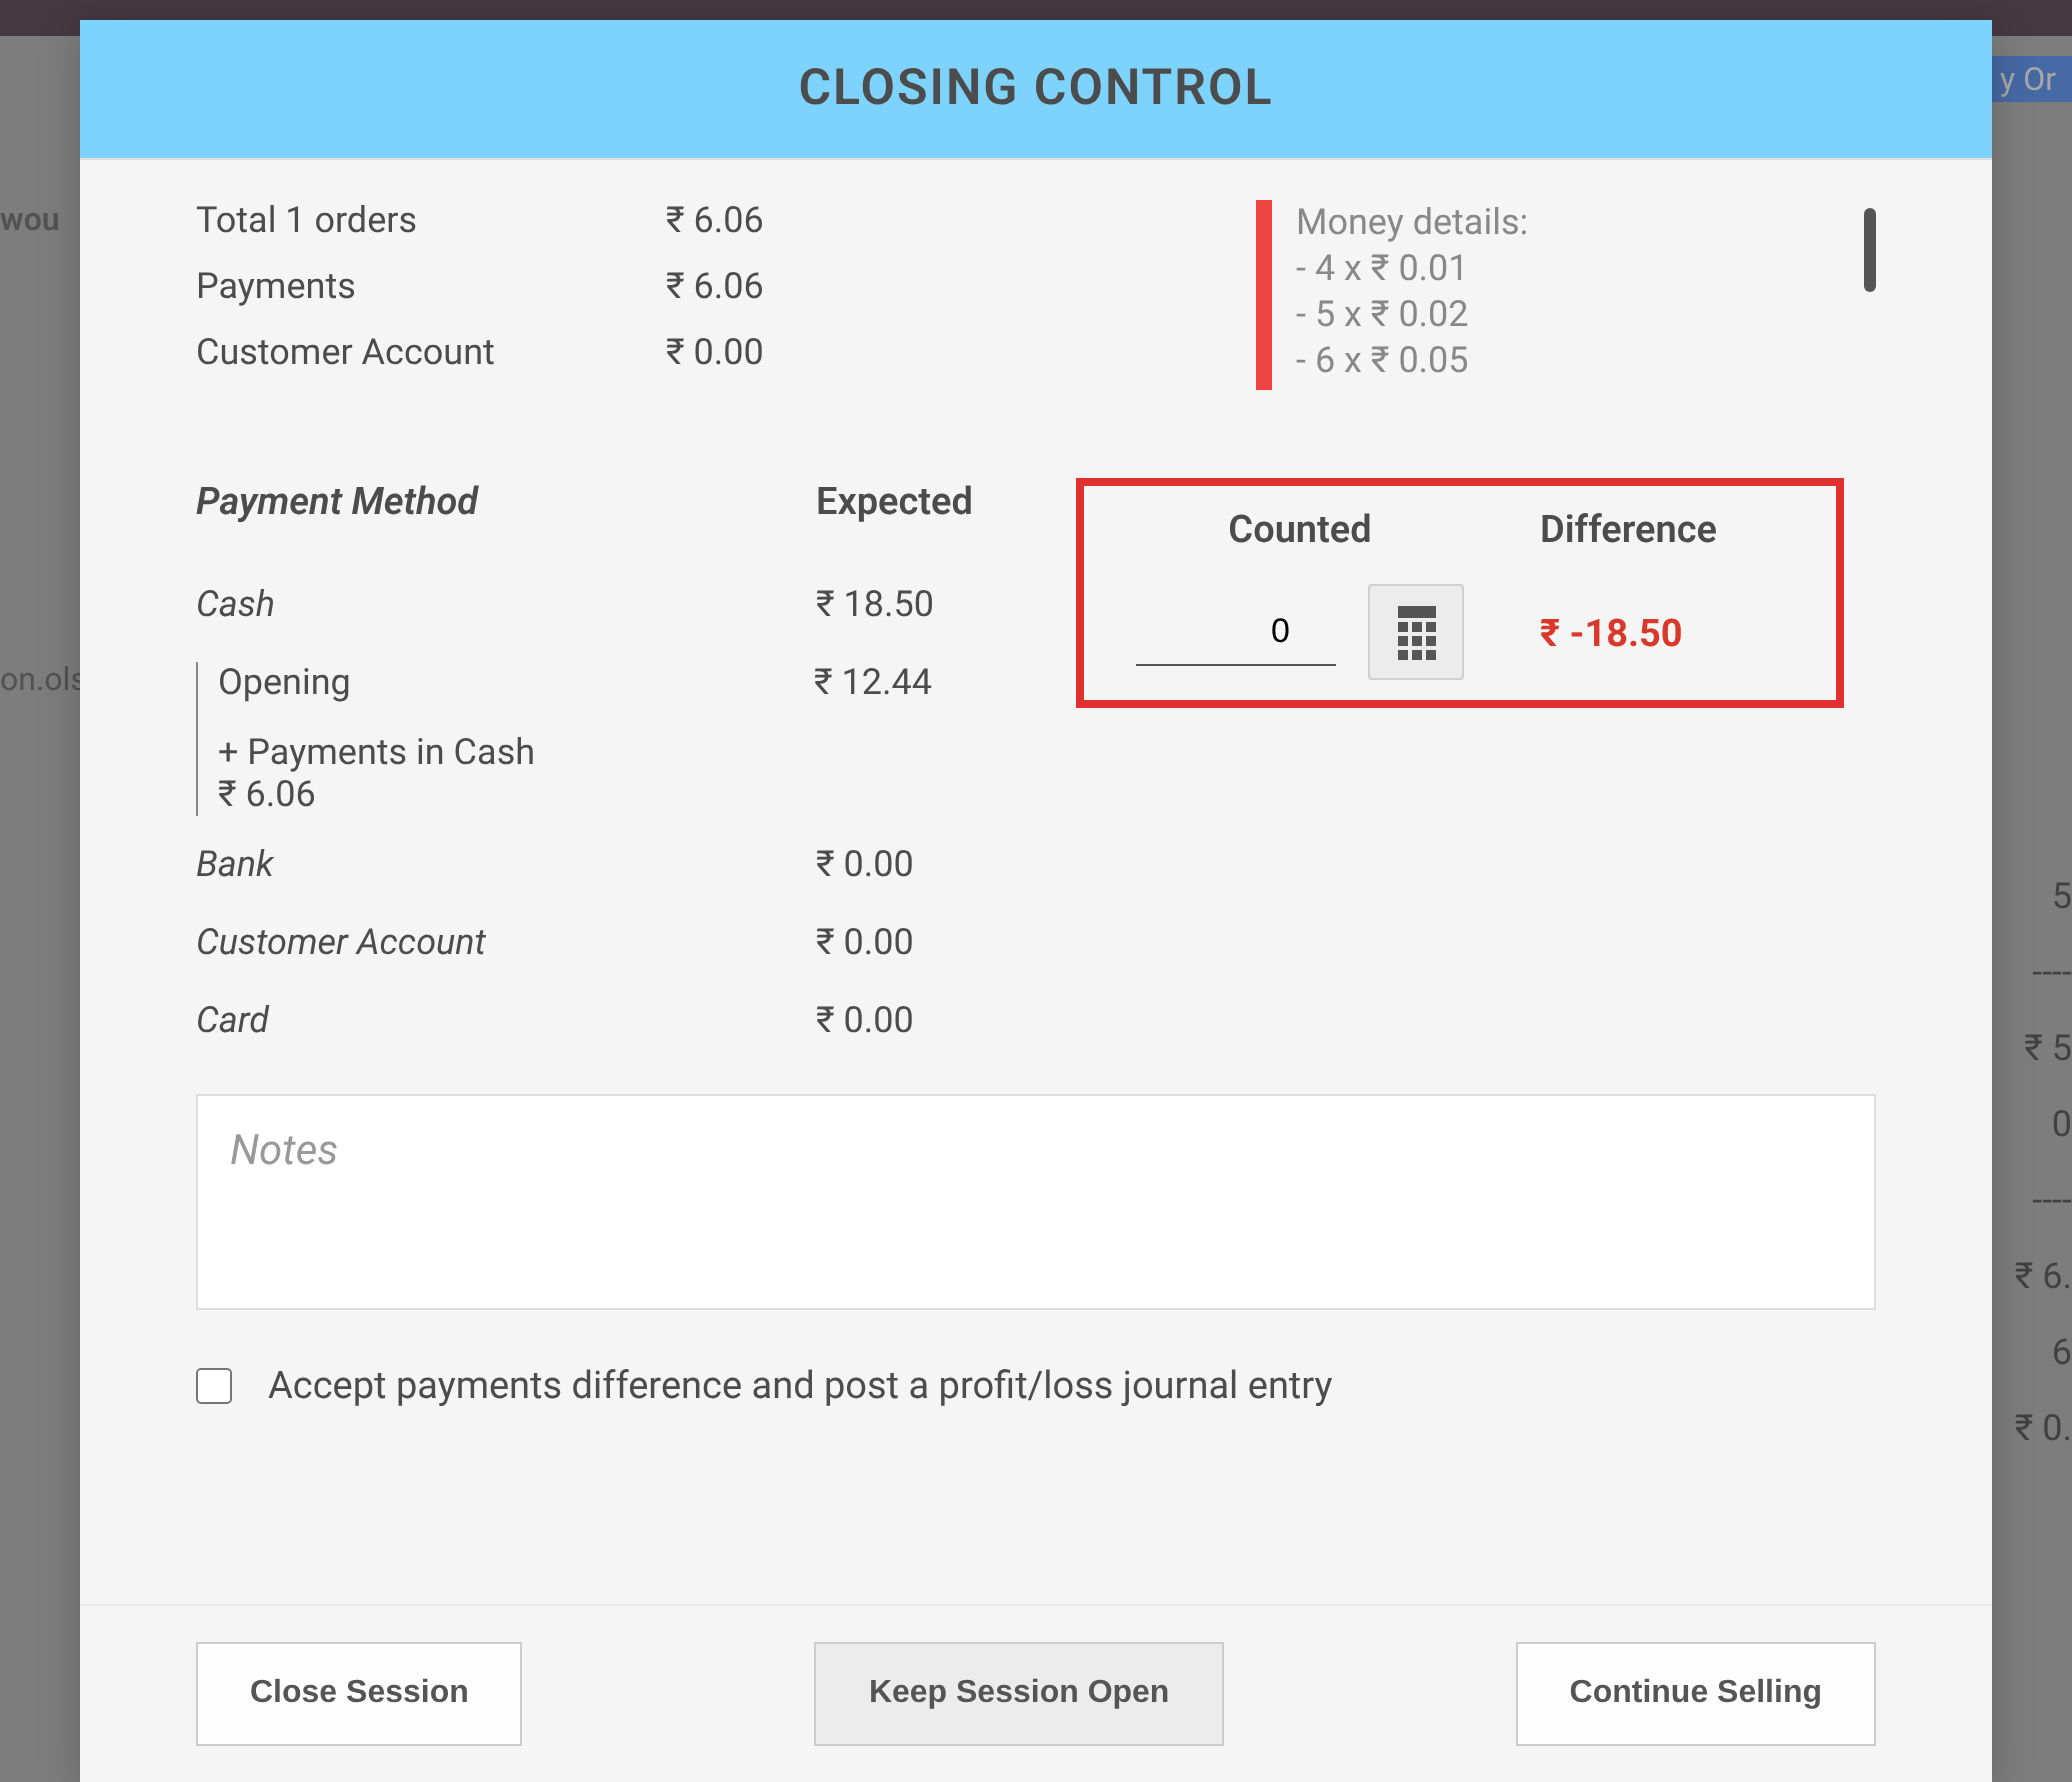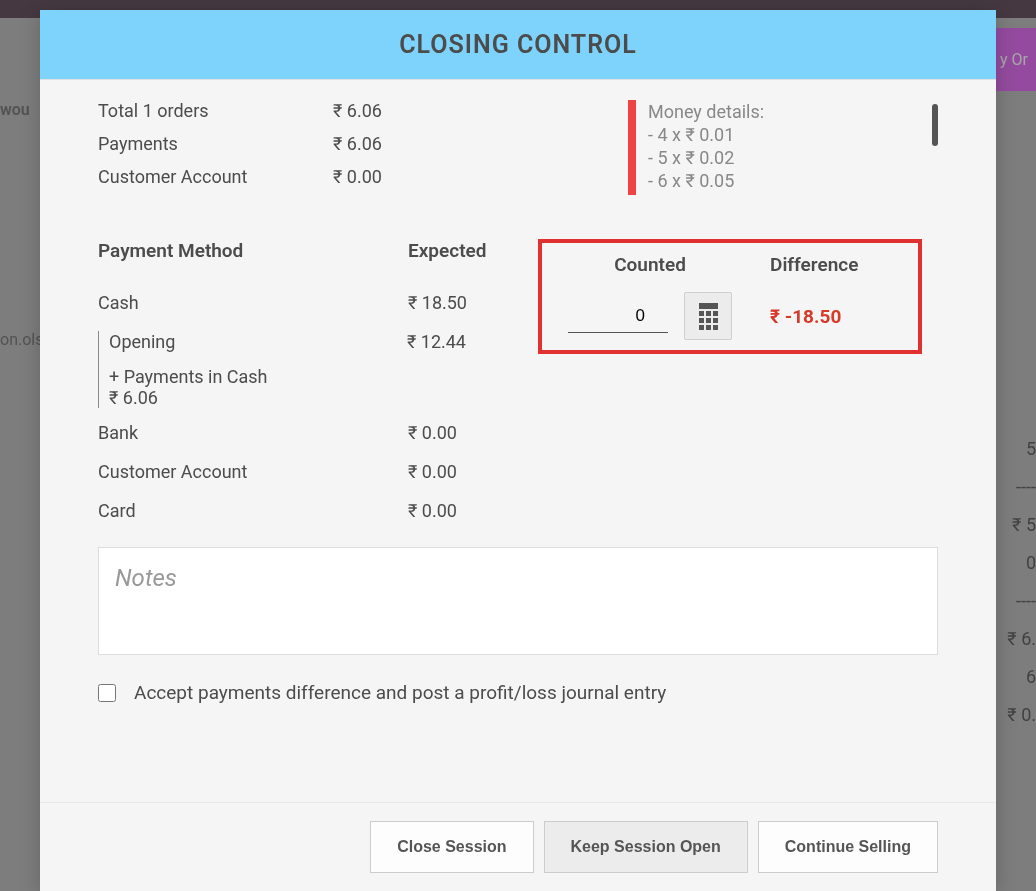--- a/index.html
+++ b/index.html
@@ -43,23 +43,23 @@
       position: absolute;
       left: 0;
       top: 330px;
       color: #555;
       font-size: 16px;
     }
     .bg-right-btn {
       position: absolute;
       right: 0;
       top: 28px;
-      background: #d946ef;
+      background: #3b82f6;
       color: white;
-      padding: 22px 8px;
+      padding: 2px 8px;
       font-size: 16px;
     }
     .bg-right-values {
       position: absolute;
       right: 0;
       top: 430px;
       text-align: right;
       color: #333;
       font-size: 18px;
       line-height: 38px;
@@ -129,20 +129,21 @@
       width: 6px;
       height: 42px;
       background: #555;
       border-radius: 3px;
     }
     .payment-table {
       margin-top: 40px;
     }
     .col-method {
       width: 310px;
+      font-style: italic;
     }
     .col-expected {
       width: 110px;
       text-align: left;
     }
     .col-counted {
       width: 180px;
       text-align: center;
     }
     .col-difference {
@@ -231,21 +232,21 @@
     .notes-area {
       margin-top: 26px;
       width: 100%;
     }
     .notes-textarea {
       width: 100%;
       height: 108px;
       border: 1px solid #ddd;
       background: white;
       padding: 16px;
-      font-size: 24px;
+      font-size: 21px;
       font-style: italic;
       font-family: inherit;
       resize: none;
       color: #888;
     }
     .notes-textarea::placeholder {
       color: #999;
       font-style: italic;
     }
     .checkbox-row {
@@ -255,21 +256,21 @@
       gap: 18px;
       font-size: 19px;
     }
     .checkbox-row input[type="checkbox"] {
       width: 18px;
       height: 18px;
     }
     .modal-footer {
       padding: 18px 58px;
       display: flex;
-      justify-content: flex-end;
+      justify-content: space-between;
       gap: 10px;
       border-top: 1px solid #e8e8e8;
       background: #f5f5f5;
     }
     .footer-btn {
       padding: 16px 26px;
       border: 1px solid #ccc;
       background: #fdfdfd;
       font-size: 16px;
       font-weight: 600;

